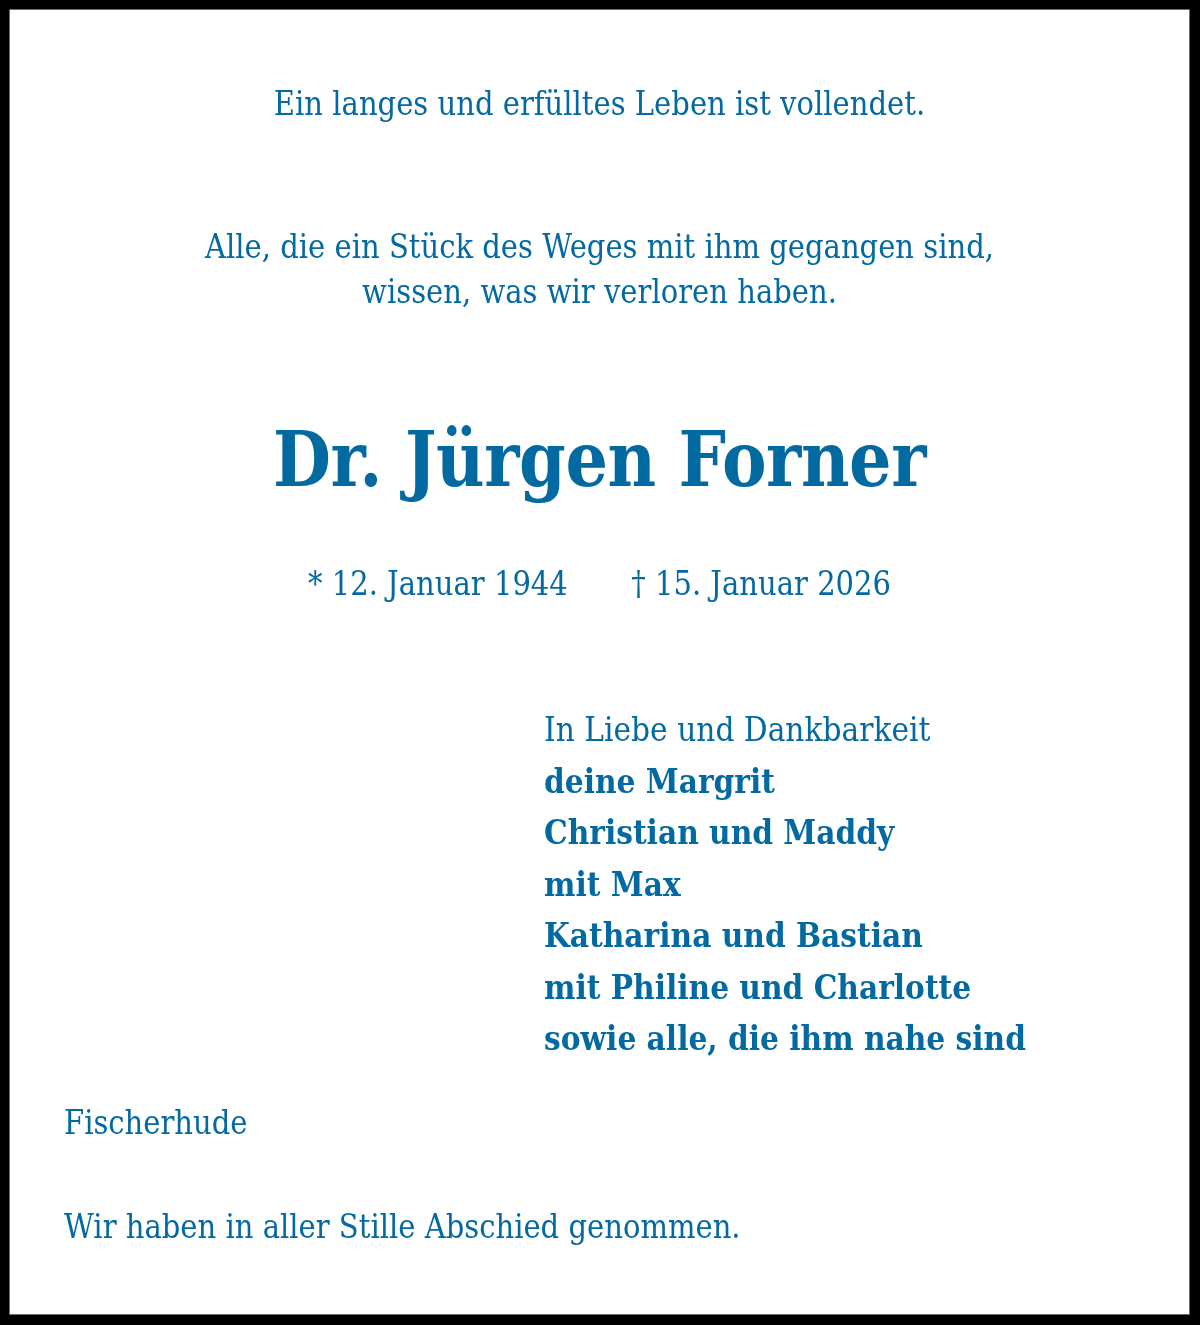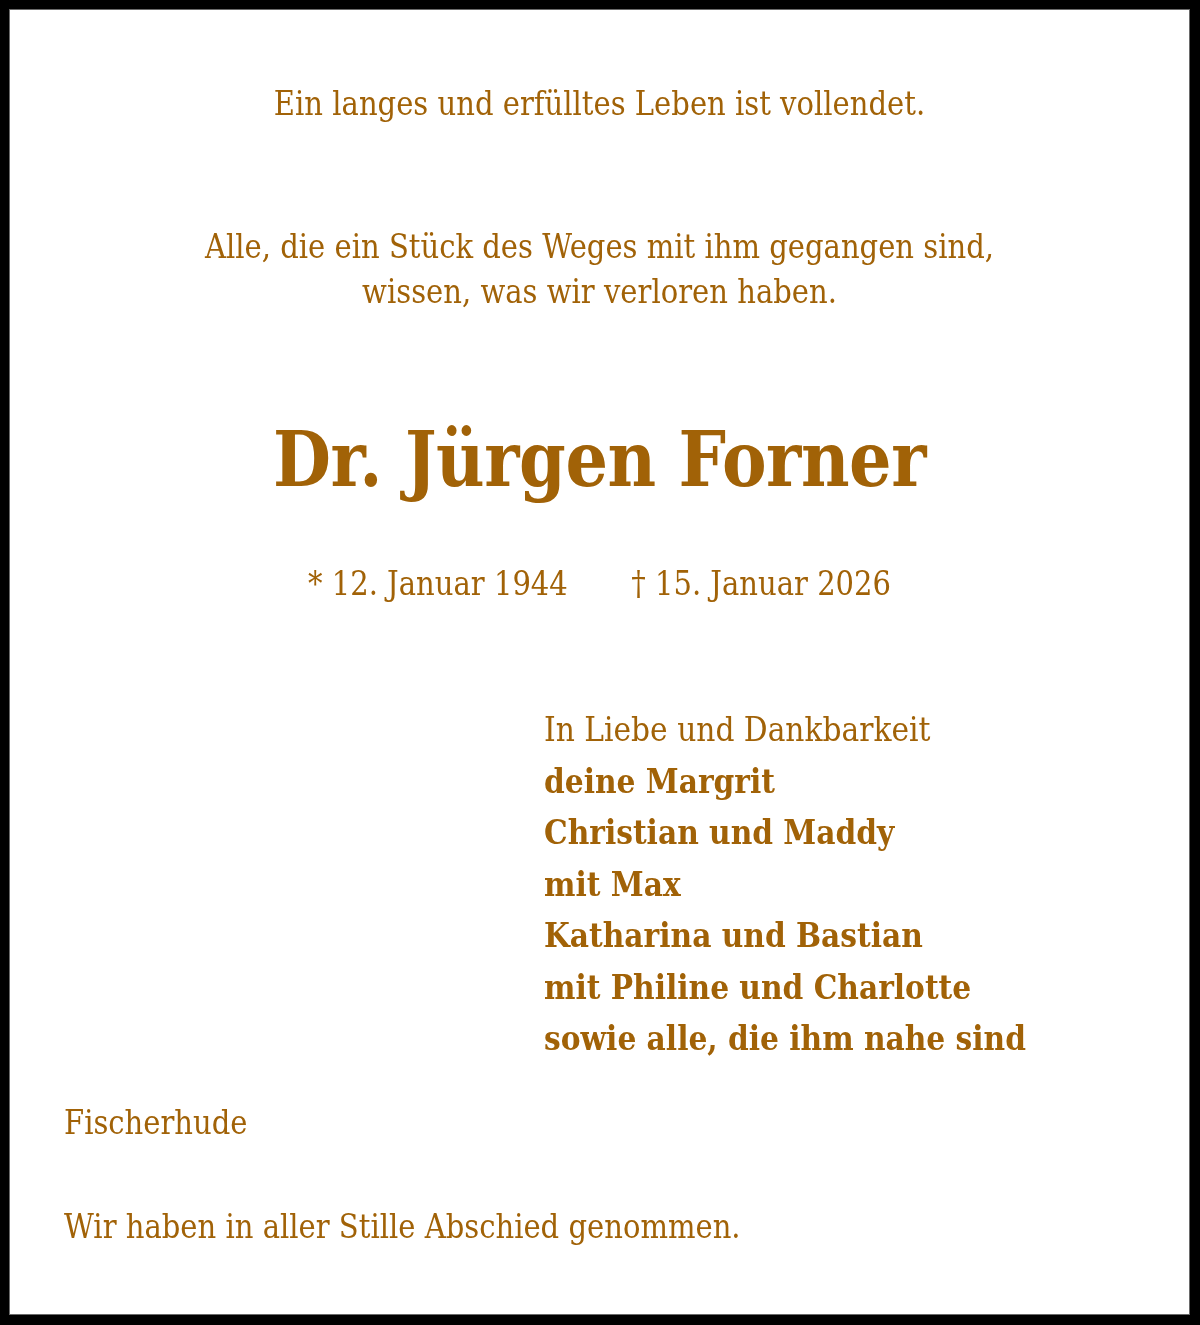--- a/index.html
+++ b/index.html
@@ -15,21 +15,21 @@
     }
     .card {
       position: absolute;
       left: 9px;
       top: 9px;
       width: 1181px;
       height: 1306px;
       background: #ffffff;
       border: 1px solid #6a6a6a;
       box-sizing: border-box;
-      color: #a16207;
+      color: #0369a1;
       font-family: "DejaVu Serif", "Liberation Serif", serif;
     }
     .line {
       position: absolute;
       white-space: nowrap;
       line-height: 1;
     }
     .center {
       left: 0;
       right: 0;

